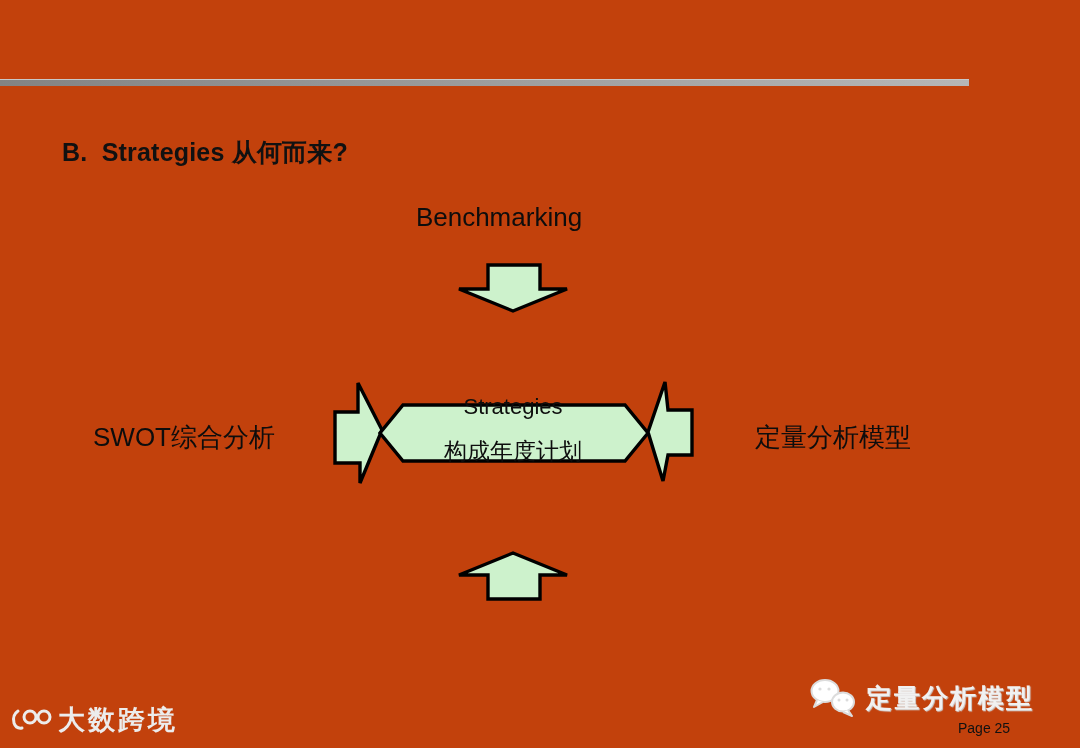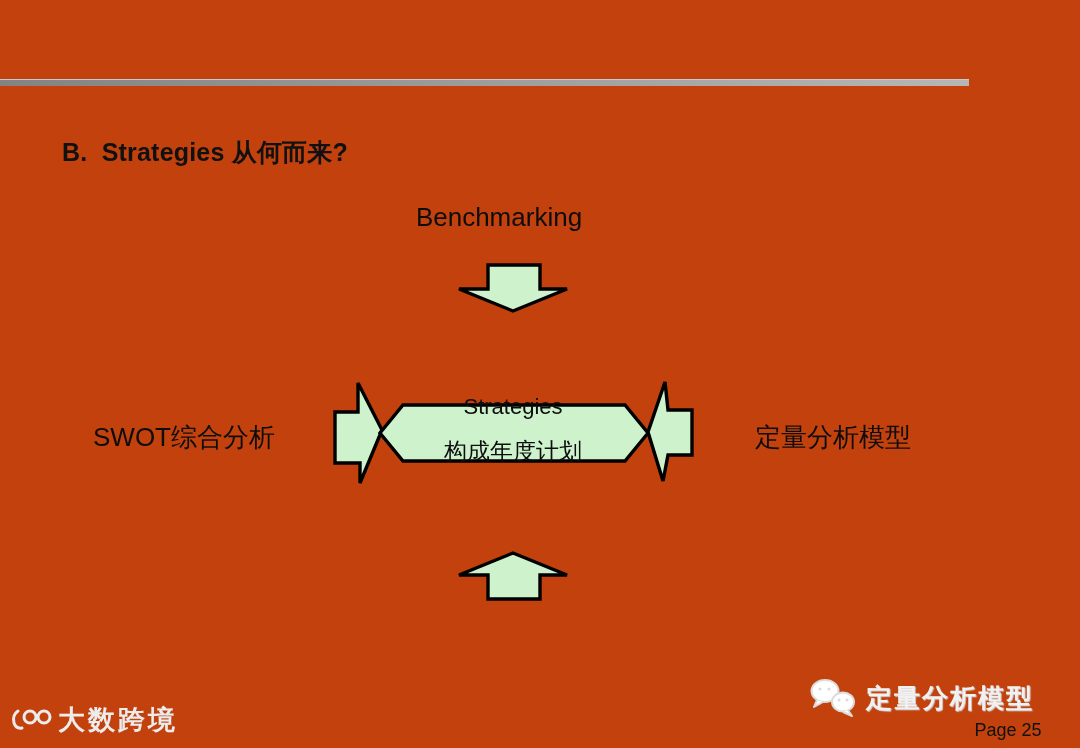--- a/index.html
+++ b/index.html
@@ -23,21 +23,21 @@
   .lbl-right{left:711px;top:420px;width:200px;text-align:right;}
   .lbl-bottom{left:393px;top:643px;width:240px;}
   .hex-line1{left:393px;top:394px;width:240px;font-size:22px;}
   .hex-line2{left:393px;top:436px;width:240px;font-size:23px;}
   svg polygon{stroke:#000;stroke-width:3.4;stroke-linejoin:miter;}
   .wm-left{left:8px;top:702px;display:flex;align-items:center;gap:6px;
     color:#ececec;font-size:27px;font-weight:700;letter-spacing:3px;white-space:nowrap;}
   .wm-right{left:808px;top:676px;display:flex;align-items:center;gap:8px;
     color:#f1f1f1;font-size:26px;font-weight:700;letter-spacing:2px;white-space:nowrap;
     text-shadow:1px 1px 1px #cfcfcf;}
-  .page-num{left:958px;top:720px;width:100px;text-align:center;font-size:18px;color:#111;}
+  .page-num{left:958px;top:720px;width:100px;text-align:left;font-size:14px;color:#111;}
 </style>
 </head>
 <body>
 
 <div class="slide">
 
   <div class="abs divider"></div>
 
   <div class="abs title">B.  Strategies 从何而来?</div>
 

